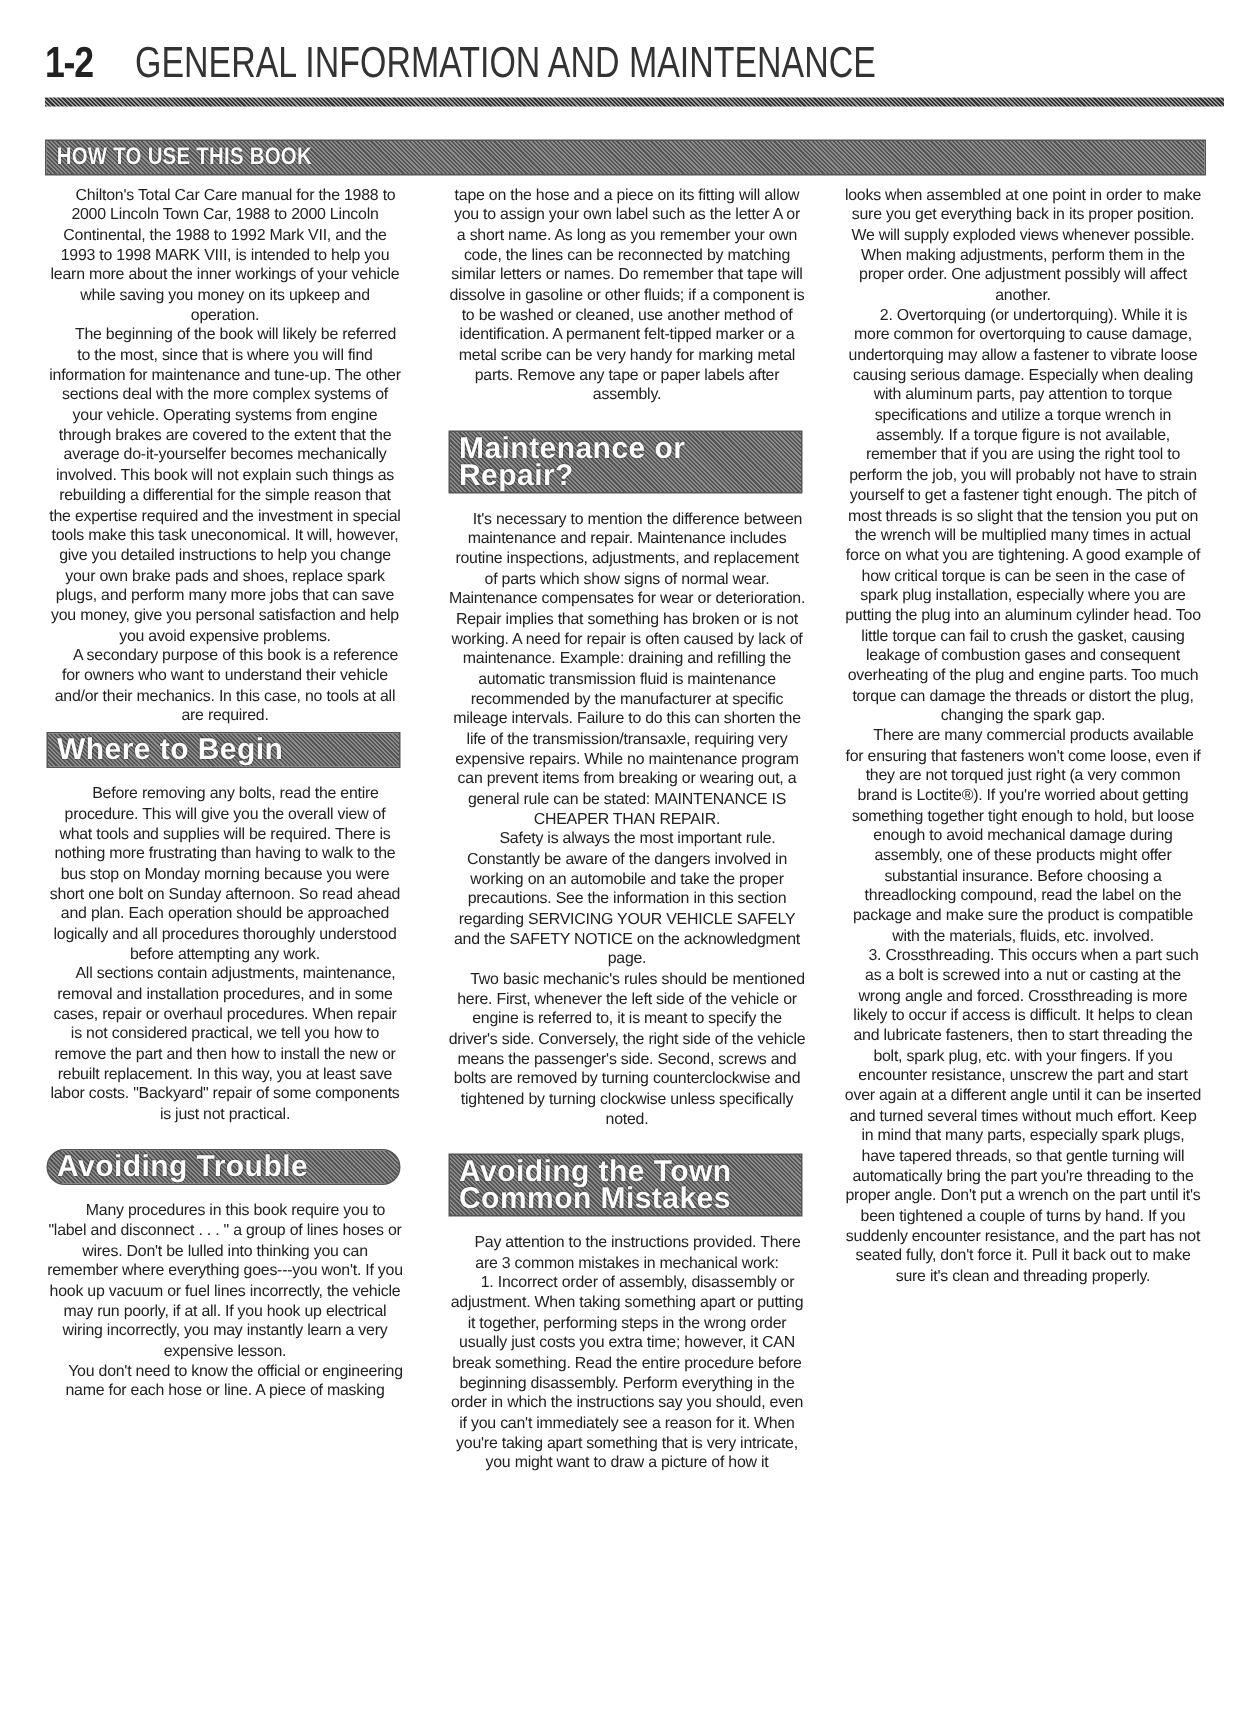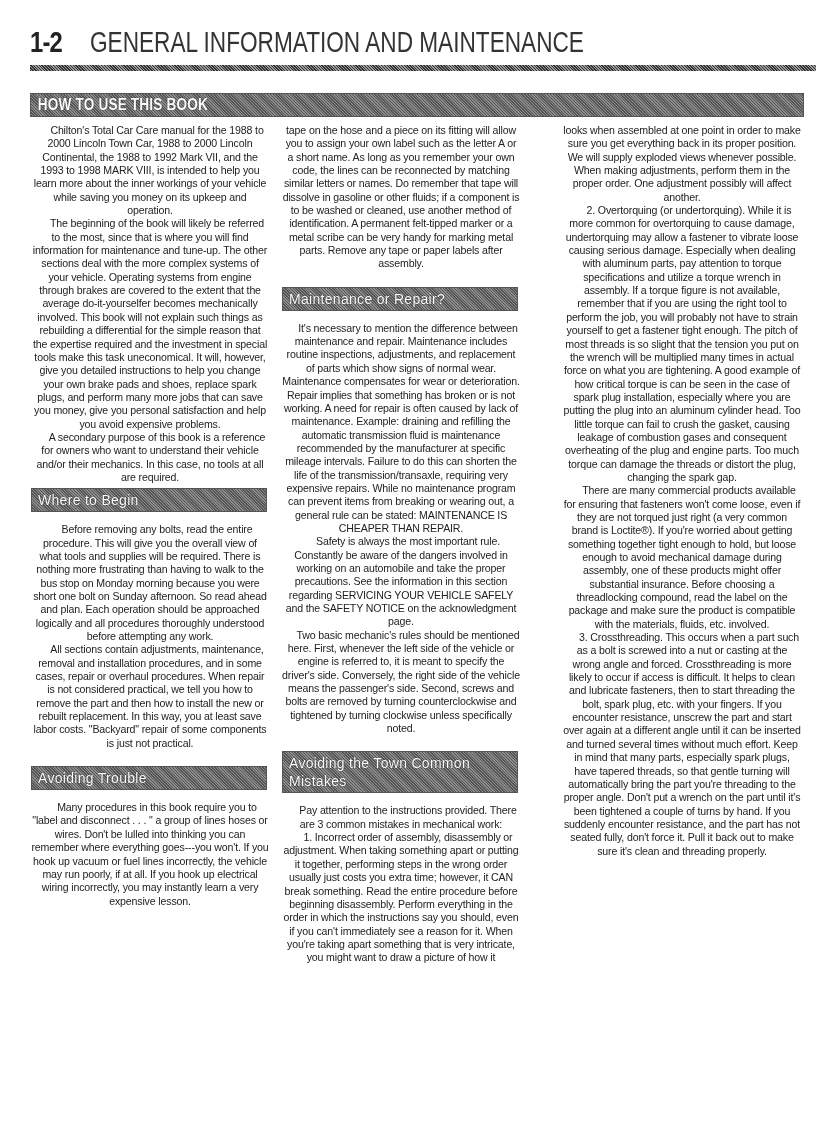--- a/index.html
+++ b/index.html
@@ -9,28 +9,28 @@
   .chapter-title { font-size:29px; color:#333; letter-spacing:0px; transform:scaleX(0.78); transform-origin:left; white-space:nowrap; margin-left:4px; }
   .header-rule { position:absolute; left:30px; top:65px; width:786px; height:6px;
     background: repeating-linear-gradient(45deg,#333 0 1px,#9a9a9a 1px 2px); }
   .main-bar { position:absolute; left:30px; top:93px; width:772px; height:22px;
     background: repeating-linear-gradient(45deg,#555 0 1px,#8c8c8c 1px 2px);
     border:1px solid #555; }
   .main-bar span { display:inline-block; color:#fff; font-size:16px; font-weight:bold; line-height:22px; padding-left:8px; letter-spacing:0.2px;
     text-shadow:0 0 1px #000; transform:scaleX(0.85); transform-origin:left; white-space:nowrap; }
   .col { position:absolute; top:124px; width:238px; font-size:10.6px; line-height:13.35px; color:#222; }
   .col1 { left:31px; }
-  .col2 { left:282px; }
+  .col2 { left:299px; }
   .col3 { left:563px; }
   .col p { margin:0; text-indent:14px; text-align:center; letter-spacing:-0.15px; }
   .col p.noindent { text-indent:0; }
   .sec-head { width:236px; margin:15px 0 11px 0; padding:2px 4px 2px 6px;
     background: repeating-linear-gradient(45deg,#555 0 1px,#8c8c8c 1px 2px);
     border:1px solid #555; box-sizing:border-box; }
-  .sec-head span { color:#fff; font-size:14px; font-weight:normal; line-height:18px; text-shadow:0 0 1px #000; display:block; letter-spacing:0.3px; }
+  .sec-head span { color:#fff; font-size:20px; font-weight:bold; line-height:18px; text-shadow:0 0 1px #000; display:block; letter-spacing:0.3px; }
 </style>
 </head>
 <body>
 
 <div class="page-header">
   <span class="page-number">1-2</span>
   <span class="chapter-title">GENERAL INFORMATION AND MAINTENANCE</span>
 </div>
 <div class="header-rule"></div>
 
@@ -42,24 +42,25 @@
   <p>Chilton's Total Car Care manual for the 1988 to 2000 Lincoln Town Car, 1988 to 2000 Lincoln Continental, the 1988 to 1992 Mark VII, and the 1993 to 1998 MARK VIII, is intended to help you learn more about the inner workings of your vehicle while saving you money on its upkeep and operation.</p>
   <p>The beginning of the book will likely be referred to the most, since that is where you will find information for maintenance and tune-up. The other sections deal with the more complex systems of your vehicle. Operating systems from engine through brakes are covered to the extent that the average do-it-yourselfer becomes mechanically involved. This book will not explain such things as rebuilding a differential for the simple reason that the expertise required and the investment in special tools make this task uneconomical. It will, however, give you detailed instructions to help you change your own brake pads and shoes, replace spark plugs, and perform many more jobs that can save you money, give you personal satisfaction and help you avoid expensive problems.</p>
   <p>A secondary purpose of this book is a reference for owners who want to understand their vehicle and/or their mechanics. In this case, no tools at all are required.</p>
 
   <div class="sec-head" style="margin-top:4px;">
     <span>Where to Begin</span>
   </div>
   <p>Before removing any bolts, read the entire procedure. This will give you the overall view of what tools and supplies will be required. There is nothing more frustrating than having to walk to the bus stop on Monday morning because you were short one bolt on Sunday afternoon. So read ahead and plan. Each operation should be approached logically and all procedures thoroughly understood before attempting any work.</p>
   <p>All sections contain adjustments, maintenance, removal and installation procedures, and in some cases, repair or overhaul procedures. When repair is not considered practical, we tell you how to remove the part and then how to install the new or rebuilt replacement. In this way, you at least save labor costs. "Backyard" repair of some components is just not practical.</p>
 
-  <div class="sec-head" style="margin-top:16px;">
+  <div class="sec-head" style="margin-top:16px;border-radius:12px;">
     <span>Avoiding Trouble</span>
   </div>
   <p>Many procedures in this book require you to "label and disconnect . . . " a group of lines hoses or wires. Don't be lulled into thinking you can remember where everything goes---you won't. If you hook up vacuum or fuel lines incorrectly, the vehicle may run poorly, if at all. If you hook up electrical wiring incorrectly, you may instantly learn a very expensive lesson.</p>
+  <p>You don't need to know the official or engineering name for each hose or line. A piece of masking</p>
 </div>
 
 <div class="col col2">
   <p class="noindent">tape on the hose and a piece on its fitting will allow you to assign your own label such as the letter A or a short name. As long as you remember your own code, the lines can be reconnected by matching similar letters or names. Do remember that tape will dissolve in gasoline or other fluids; if a component is to be washed or cleaned, use another method of identification. A permanent felt-tipped marker or a metal scribe can be very handy for marking metal parts. Remove any tape or paper labels after assembly.</p>
 
   <div class="sec-head" style="margin-top:16px;">
     <span>Maintenance or Repair?</span>
   </div>
   <p>It's necessary to mention the difference between maintenance and repair. Maintenance includes routine inspections, adjustments, and replacement of parts which show signs of normal wear. Maintenance compensates for wear or deterioration. Repair implies that something has broken or is not working. A need for repair is often caused by lack of maintenance. Example: draining and refilling the automatic transmission fluid is maintenance recommended by the manufacturer at specific mileage intervals. Failure to do this can shorten the life of the transmission/transaxle, requiring very expensive repairs. While no maintenance program can prevent items from breaking or wearing out, a general rule can be stated: MAINTENANCE IS CHEAPER THAN REPAIR.</p>
   <p>Safety is always the most important rule. Constantly be aware of the dangers involved in working on an automobile and take the proper precautions. See the information in this section regarding SERVICING YOUR VEHICLE SAFELY and the SAFETY NOTICE on the acknowledgment page.</p>

